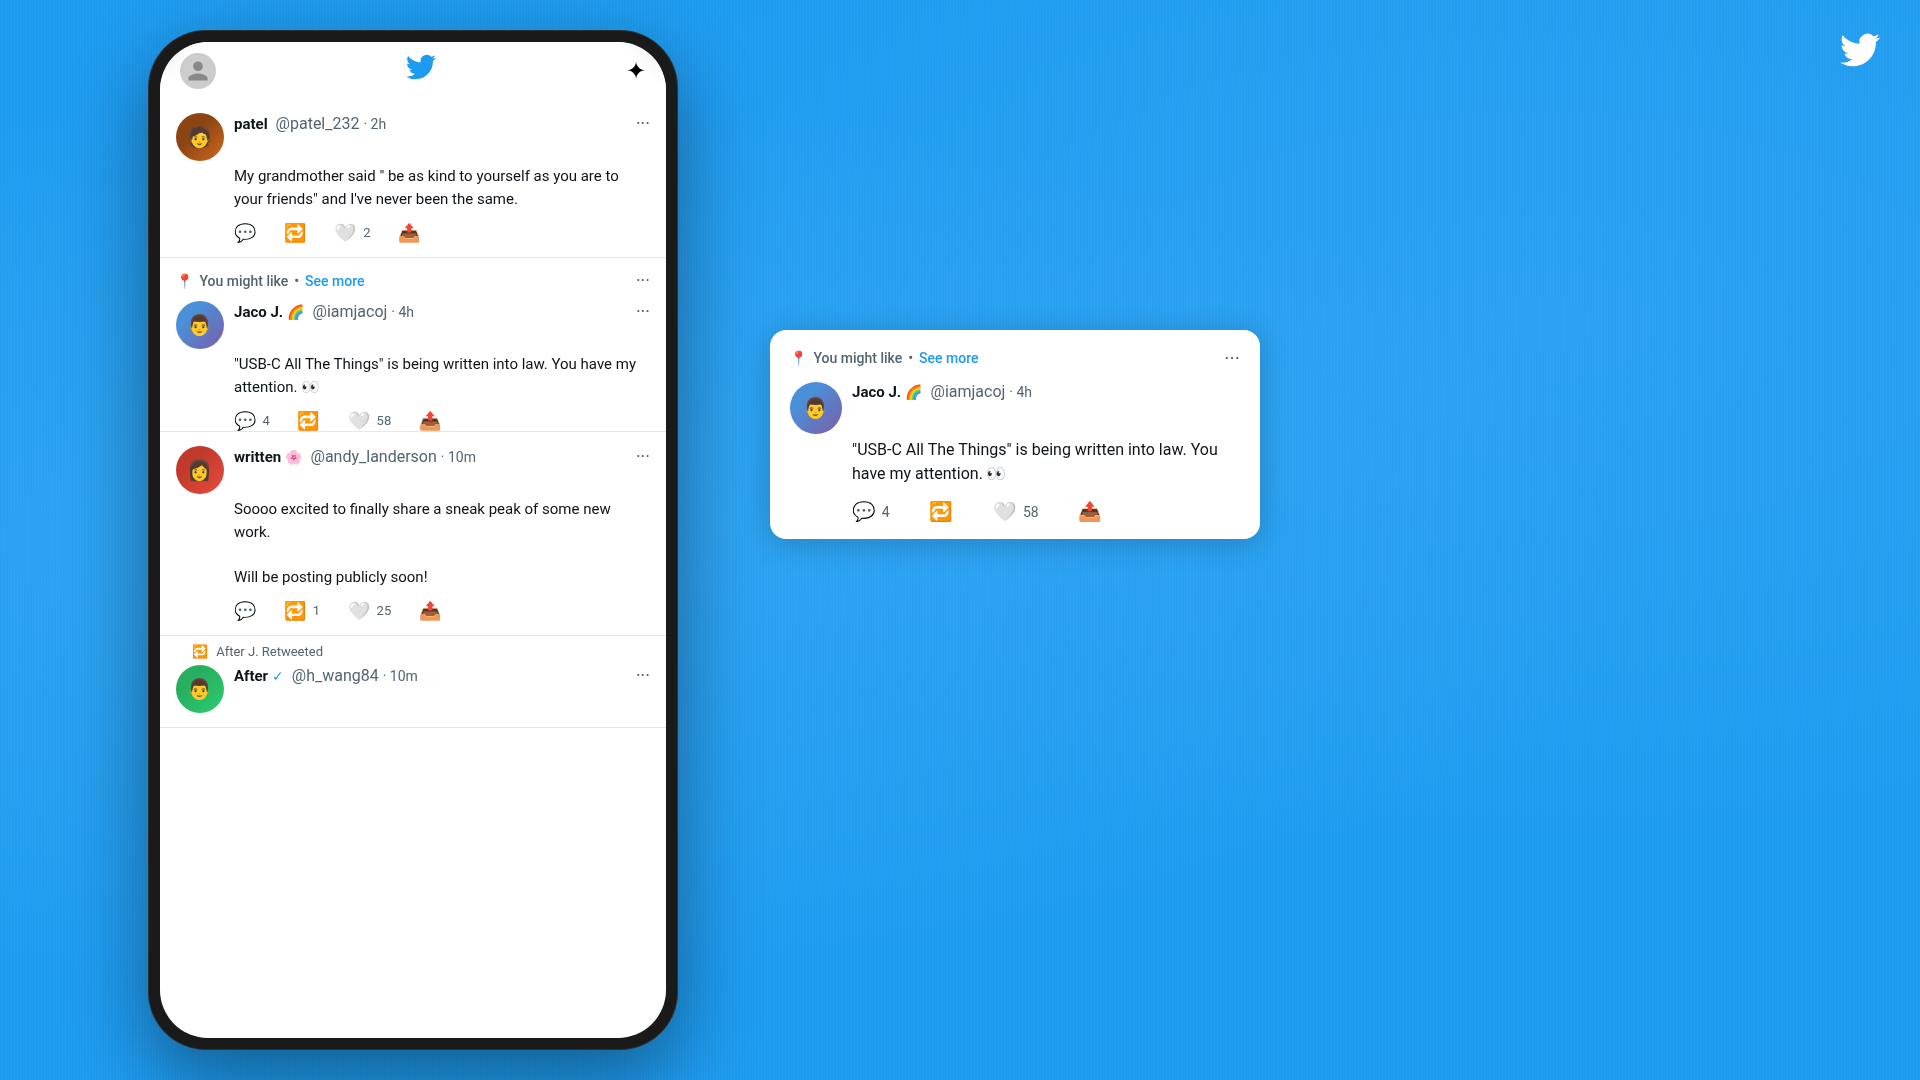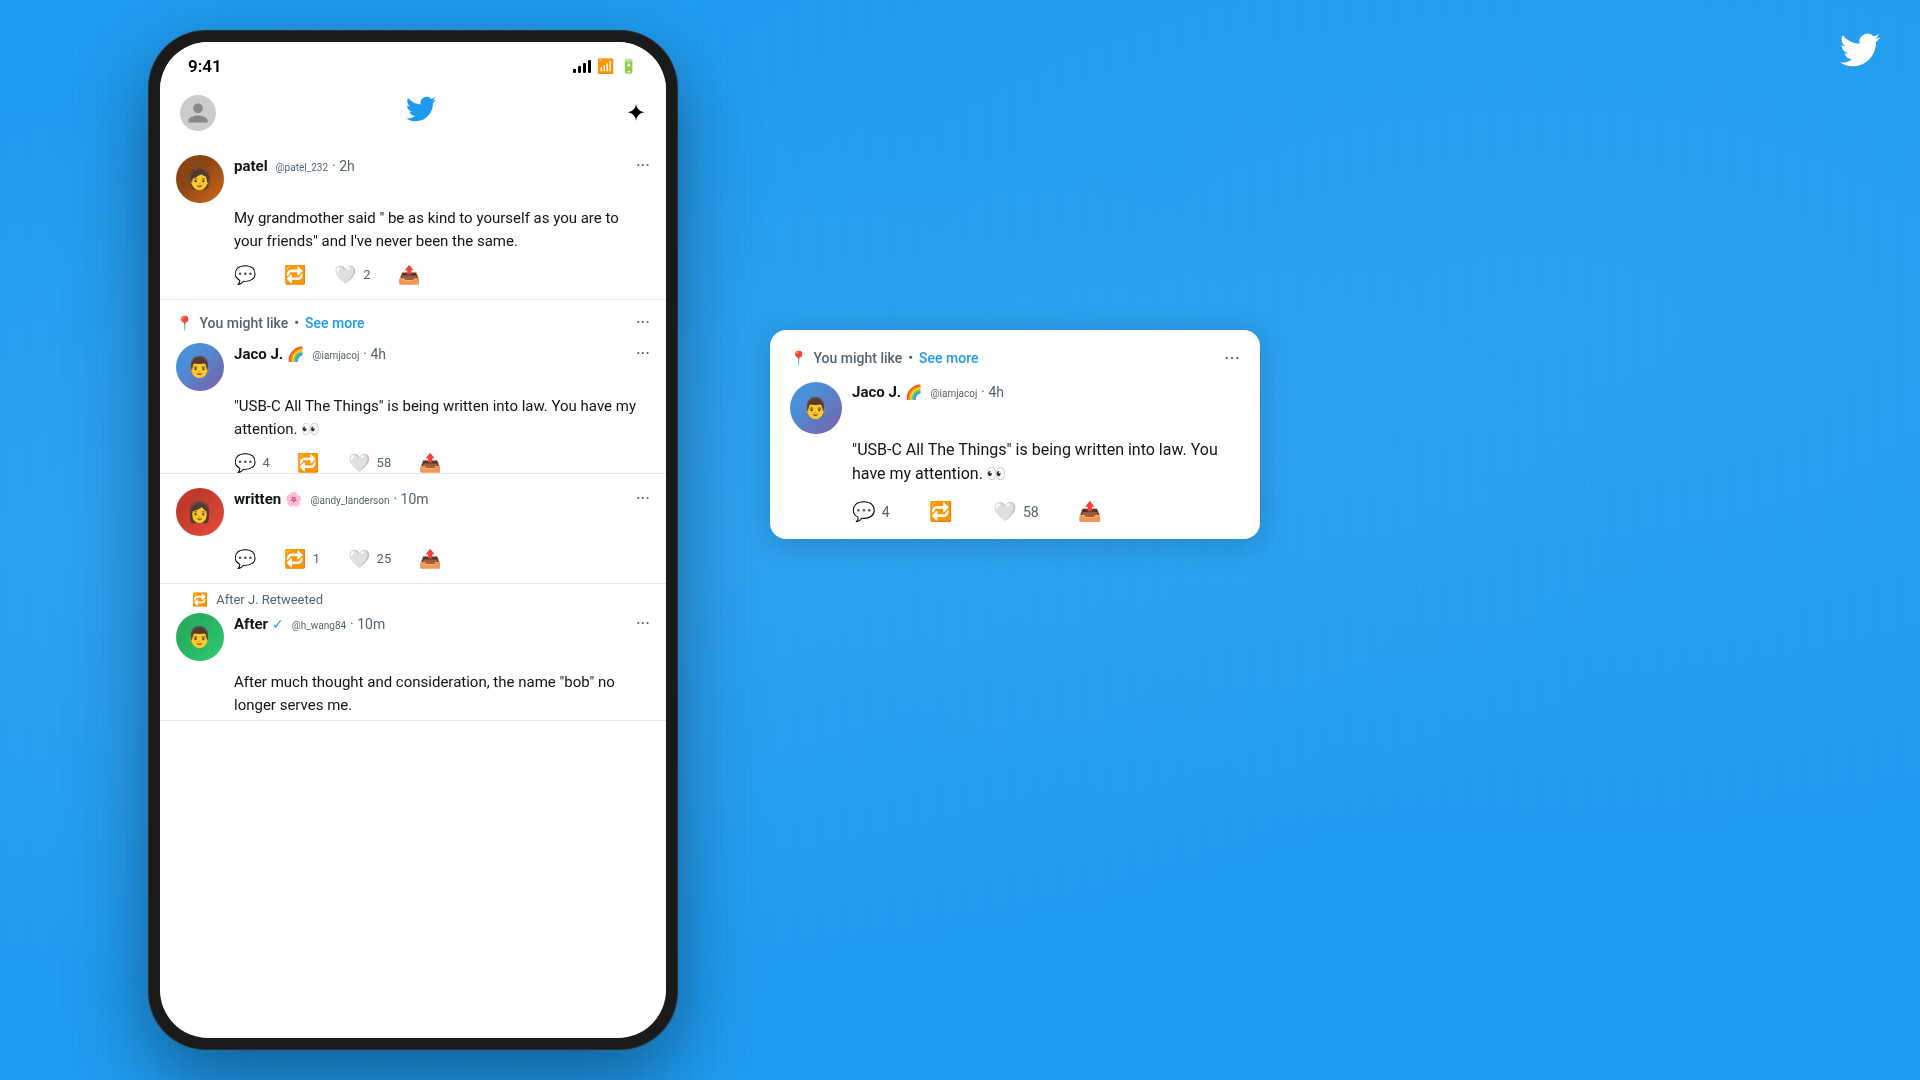--- a/index.html
+++ b/index.html
@@ -177,21 +177,21 @@
     }
 
     .tweet-user-name {
       font-weight: 700;
       font-size: 15px;
       color: #0f1419;
       text-align: right;
     }
 
     .tweet-user-handle {
-      font-size: 10px;
+      font-size: 16px;
       color: #536471;
       margin-left: 4px;
     }
 
     .tweet-time {
       font-size: 14px;
       color: #536471;
     }
 
     .tweet-more {
@@ -388,33 +388,20 @@
 <div class="twitter-logo-corner">
   <svg viewBox="0 0 24 24" width="40" height="40" fill="white">
     <path d="M23.953 4.57a10 10 0 01-2.825.775 4.958 4.958 0 002.163-2.723c-.951.555-2.005.959-3.127 1.184a4.92 4.92 0 00-8.384 4.482C7.69 8.095 4.067 6.13 1.64 3.162a4.822 4.822 0 00-.666 2.475c0 1.71.87 3.213 2.188 4.096a4.904 4.904 0 01-2.228-.616v.06a4.923 4.923 0 003.946 4.827 4.996 4.996 0 01-2.212.085 4.936 4.936 0 004.604 3.417 9.867 9.867 0 01-6.102 2.105c-.39 0-.779-.023-1.17-.067a13.995 13.995 0 007.557 2.209c9.053 0 13.998-7.496 13.998-13.985 0-.21 0-.42-.015-.63A9.935 9.935 0 0024 4.59z"></path>
   </svg>
 </div>
 
 <div class="phone-wrapper">
   <div class="phone-outer">
     <div class="phone-inner">
 
-      <div class="status-bar">
-        <span class="status-time">9:41</span>
-        <div class="status-icons">
-          <div class="signal-bars">
-            <div class="signal-bar bar1"></div>
-            <div class="signal-bar bar2"></div>
-            <div class="signal-bar bar3"></div>
-            <div class="signal-bar bar4"></div>
-          </div>
-          <span class="wifi-icon">📶</span>
-          <span class="battery-icon">🔋</span>
-        </div>
-      </div>
 
       <div class="app-header">
         <div class="header-avatar">
           <svg viewBox="0 0 24 24" fill="#aaa">
             <path d="M12 12c2.7 0 4.8-2.1 4.8-4.8S14.7 2.4 12 2.4 7.2 4.5 7.2 7.2 9.3 12 12 12zm0 2.4c-3.2 0-9.6 1.6-9.6 4.8v2.4h19.2v-2.4c0-3.2-6.4-4.8-9.6-4.8z"></path>
           </svg>
         </div>
         <div class="header-twitter-icon">
           <svg viewBox="0 0 24 24" width="30" height="30" fill="#1d9bf0">
             <path d="M23.953 4.57a10 10 0 01-2.825.775 4.958 4.958 0 002.163-2.723c-.951.555-2.005.959-3.127 1.184a4.92 4.92 0 00-8.384 4.482C7.69 8.095 4.067 6.13 1.64 3.162a4.822 4.822 0 00-.666 2.475c0 1.71.87 3.213 2.188 4.096a4.904 4.904 0 01-2.228-.616v.06a4.923 4.923 0 003.946 4.827 4.996 4.996 0 01-2.212.085 4.936 4.936 0 004.604 3.417 9.867 9.867 0 01-6.102 2.105c-.39 0-.779-.023-1.17-.067a13.995 13.995 0 007.557 2.209c9.053 0 13.998-7.496 13.998-13.985 0-.21 0-.42-.015-.63A9.935 9.935 0 0024 4.59z"></path>
@@ -522,20 +509,21 @@
                   <span class="tweet-user-name">written</span>
                   <span style="font-size:14px;">🌸</span>
                   <span class="tweet-user-handle">@andy_landerson</span>
                   <span class="tweet-time"> · <span>10m</span></span>
                 </div>
                 <span class="tweet-more">···</span>
               </div>
             </div>
           </div>
           <div class="tweet-body">
+            <div class="tweet-text">Soooo excited to finally share a sneak peak of some new work.<br><br>Will be posting publicly soon!</div>
             <div class="tweet-actions">
               <div class="action-btn">
                 <span class="action-icon">💬</span>
               </div>
               <div class="action-btn">
                 <span class="action-icon">🔁</span>
                 <span>1</span>
               </div>
               <div class="action-btn">
                 <span class="action-icon">🤍</span>
@@ -562,23 +550,20 @@
               <div class="tweet-user-line">
                 <div>
                   <span class="tweet-user-name">After</span>
                   <span class="verified-badge"> ✓</span>
                   <span class="tweet-user-handle">@h_wang84</span>
                   <span class="tweet-time"> · <span>10m</span></span>
                 </div>
                 <span class="tweet-more">···</span>
               </div>
             </div>
-          </div>
-          <div style="margin-left: 58px;">
-            <div class="tweet-text">After much thought and consideration, the name  "bob" no longer serves me.</div>
           </div>
         </div>
 
       </div>
     </div>
   </div>
 </div>
 
 <div class="popup-card">
   <div class="you-might-like-header">

